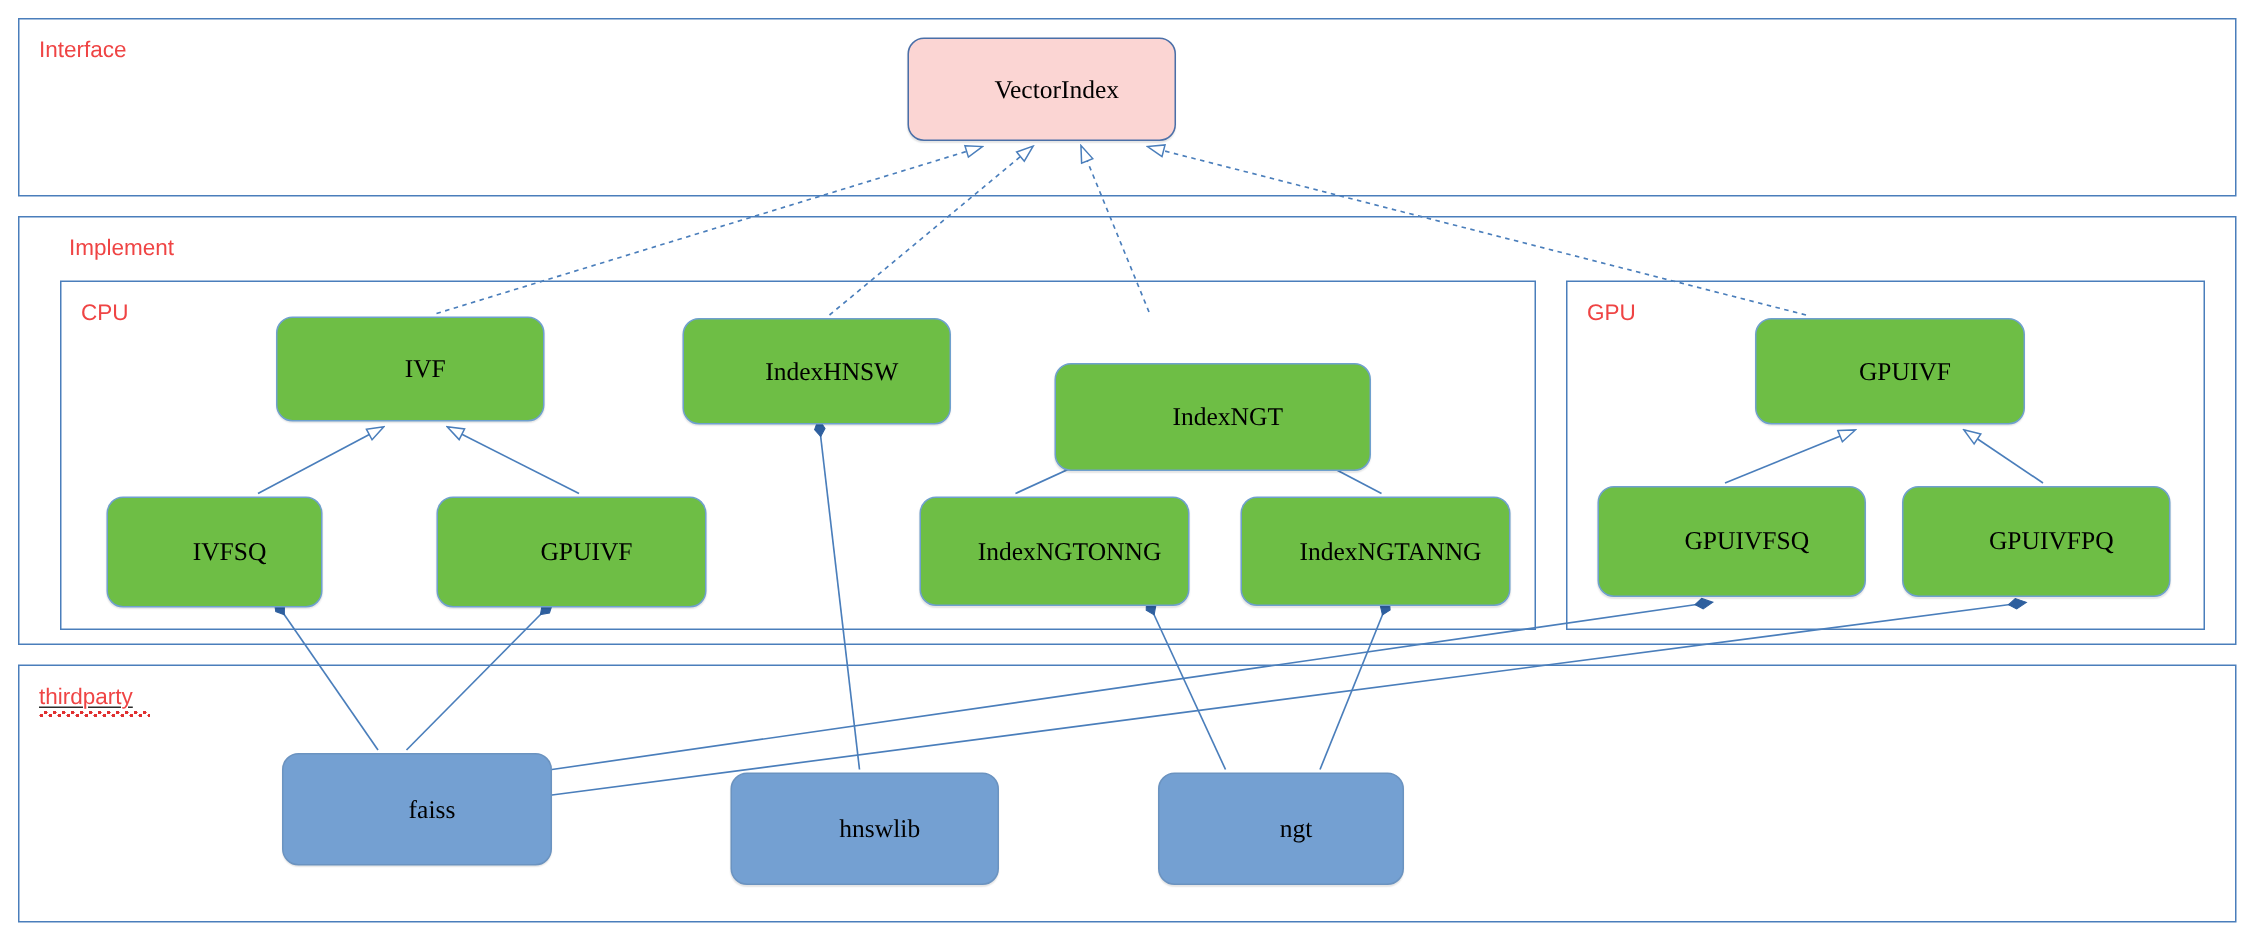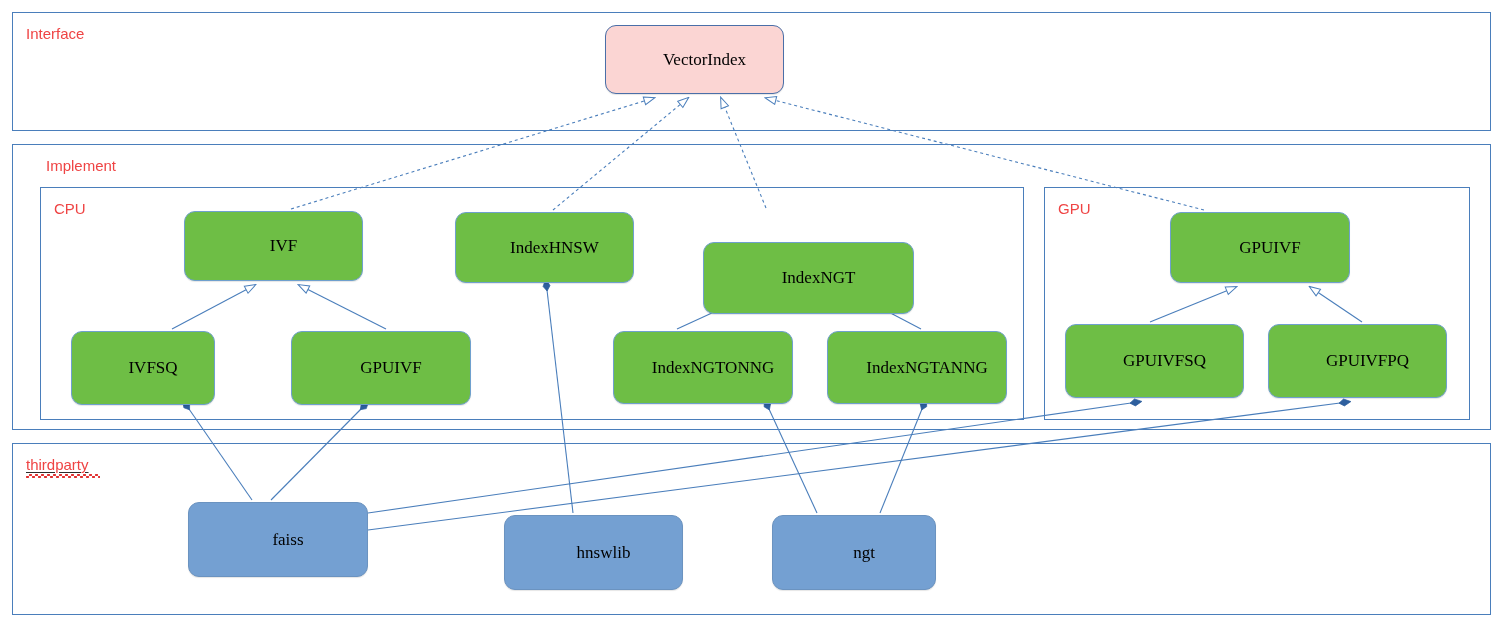--- a/index.html
+++ b/index.html
@@ -128,17 +128,17 @@
       <div class="node impl" style="left: 455px; top: 212px; width: 179px; height: 71px;">IndexHNSW</div>
       <div class="node impl" style="left: 703px; top: 210px; width: 211px; height: 72px; margin-top: 32px;">IndexNGT</div>
       <div class="node impl" style="left: 71px; top: 331px; width: 144px; height: 74px;">IVFSQ</div>
       <div class="node impl" style="left: 291px; top: 331px; width: 180px; height: 74px;">GPUIVF</div>
       <div class="node impl" style="left: 613px; top: 331px; width: 180px; height: 73px;">IndexNGTONNG</div>
       <div class="node impl" style="left: 827px; top: 331px; width: 180px; height: 73px;">IndexNGTANNG</div>
       <div class="node impl" style="left: 1170px; top: 212px; width: 180px; height: 71px;">GPUIVF</div>
       <div class="node impl" style="left: 1065px; top: 324px; width: 179px; height: 74px;">GPUIVFSQ</div>
       <div class="node impl" style="left: 1268px; top: 324px; width: 179px; height: 74px;">GPUIVFPQ</div>
       <div class="node third" style="left: 188px; top: 502px; width: 180px; height: 75px;">faiss</div>
-      <div class="node third" style="left: 504px; top: 515px; width: 179px; height: 75px;">hnswlib</div>
+      <div class="node third" style="left: 487px; top: 515px; width: 179px; height: 75px;">hnswlib</div>
       <div class="node third" style="left: 772px; top: 515px; width: 164px; height: 75px;">ngt</div>
     </div>
 
 </div>
 
 </body></html>

